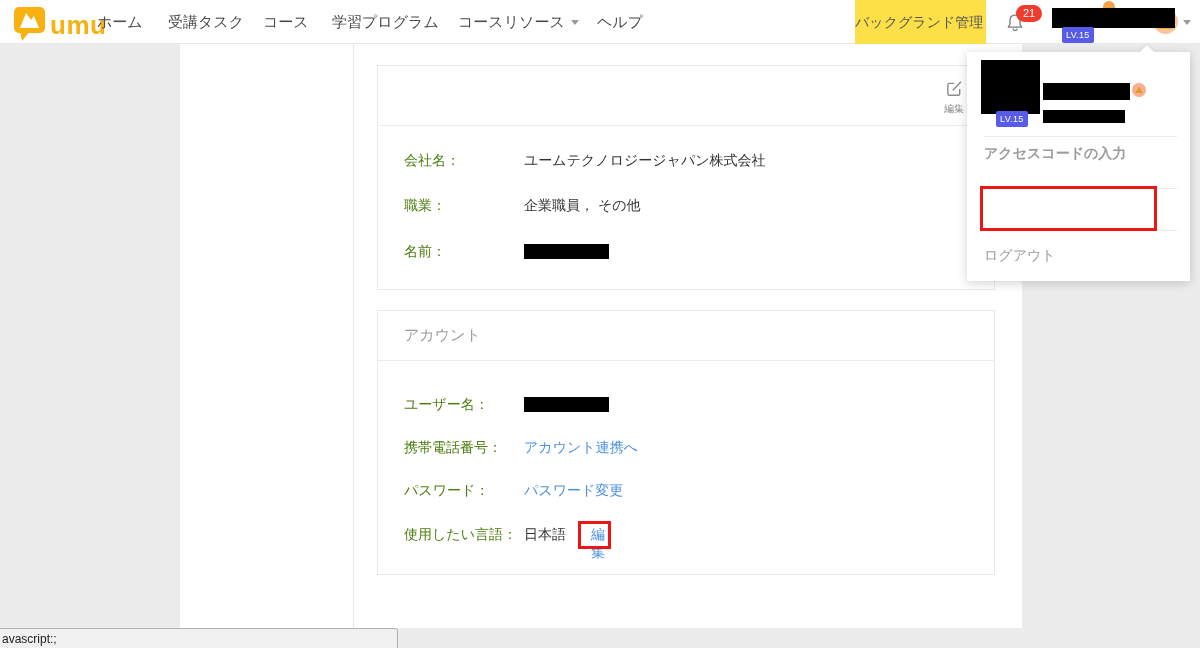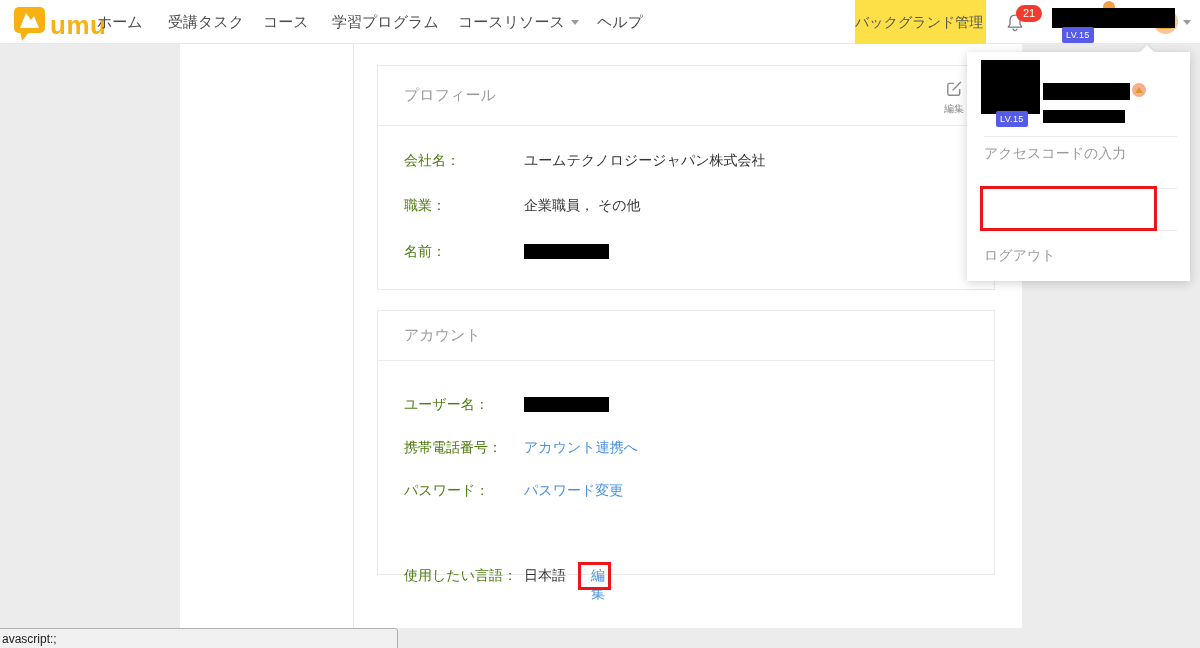--- a/index.html
+++ b/index.html
@@ -175,34 +175,33 @@
 <div class="dropdown">
   <div class="dropdown-notch"></div>
 
   <div class="dd-avatar-redact"></div>
   <div class="lv-badge lv-dropdown">LV.15</div>
   <div class="dd-name-bar1"></div>
   <div class="dd-orange-badge"></div>
   <div class="dd-name-bar2"></div>
 
   <div class="dd-divider" style="top:84px;"></div>
-  <div class="dd-item" style="top:84px; height:36px;">アクセスコードの入力</div>
+  <div class="dd-item" style="top:84px; height:36px;font-weight:bold;">アクセスコードの入力</div>
   <div class="dd-divider" style="top:136px;"></div>
   <div class="dd-divider" style="top:178px;"></div>
   <div class="dd-item" style="top:178px; height:51px;">ログアウト</div>
 
   <div class="highlight-box hl-mypage"></div>
 </div>
 
 <div class="main-panel">
   <div class="sub-divider"></div>
 
   <div class="card card-profile">
     <div class="card-header">
-      <div class="card-title">プロフィール</div>
       <div class="edit-control">
         <span>
           <svg width="18" height="18" viewBox="0 0 19 19">
             <path d="M15.5 9.5 V14.5 a1.6 1.6 0 0 1 -1.6 1.6 H4.6 A1.6 1.6 0 0 1 3 14.5 V5.2 a1.6 1.6 0 0 1 1.6 -1.6 H9.5" fill="none" stroke="#8c8c8c" stroke-width="1.5"></path>
             <path d="M8.5 10.5 L16.5 2.5" fill="none" stroke="#8c8c8c" stroke-width="1.5" stroke-linecap="round"></path>
           </svg>
         </span>
         <span class="edit-label">編集</span>
       </div>
     </div>
@@ -229,21 +228,21 @@
       <span class="redact-value-bar" style="top:1px;"></span>
     </div>
     <div class="field-row" style="top:128px;">
       <span class="field-label">携帯電話番号：</span>
       <span class="field-value link">アカウント連携へ</span>
     </div>
     <div class="field-row" style="top:171px;">
       <span class="field-label">パスワード：</span>
       <span class="field-value link">パスワード変更</span>
     </div>
-    <div class="field-row" style="top:215px;margin-top:41px;">
+    <div class="field-row" style="top:215px;">
       <span class="field-label">使用したい言語：</span>
       <span class="field-value">日本語</span>
       <span class="lang-edit-wrap">
         <span class="lang-edit-link link">編集</span>
         <span class="highlight-box hl-edit"></span>
       </span>
     </div>
   </div>
 </div>
 

